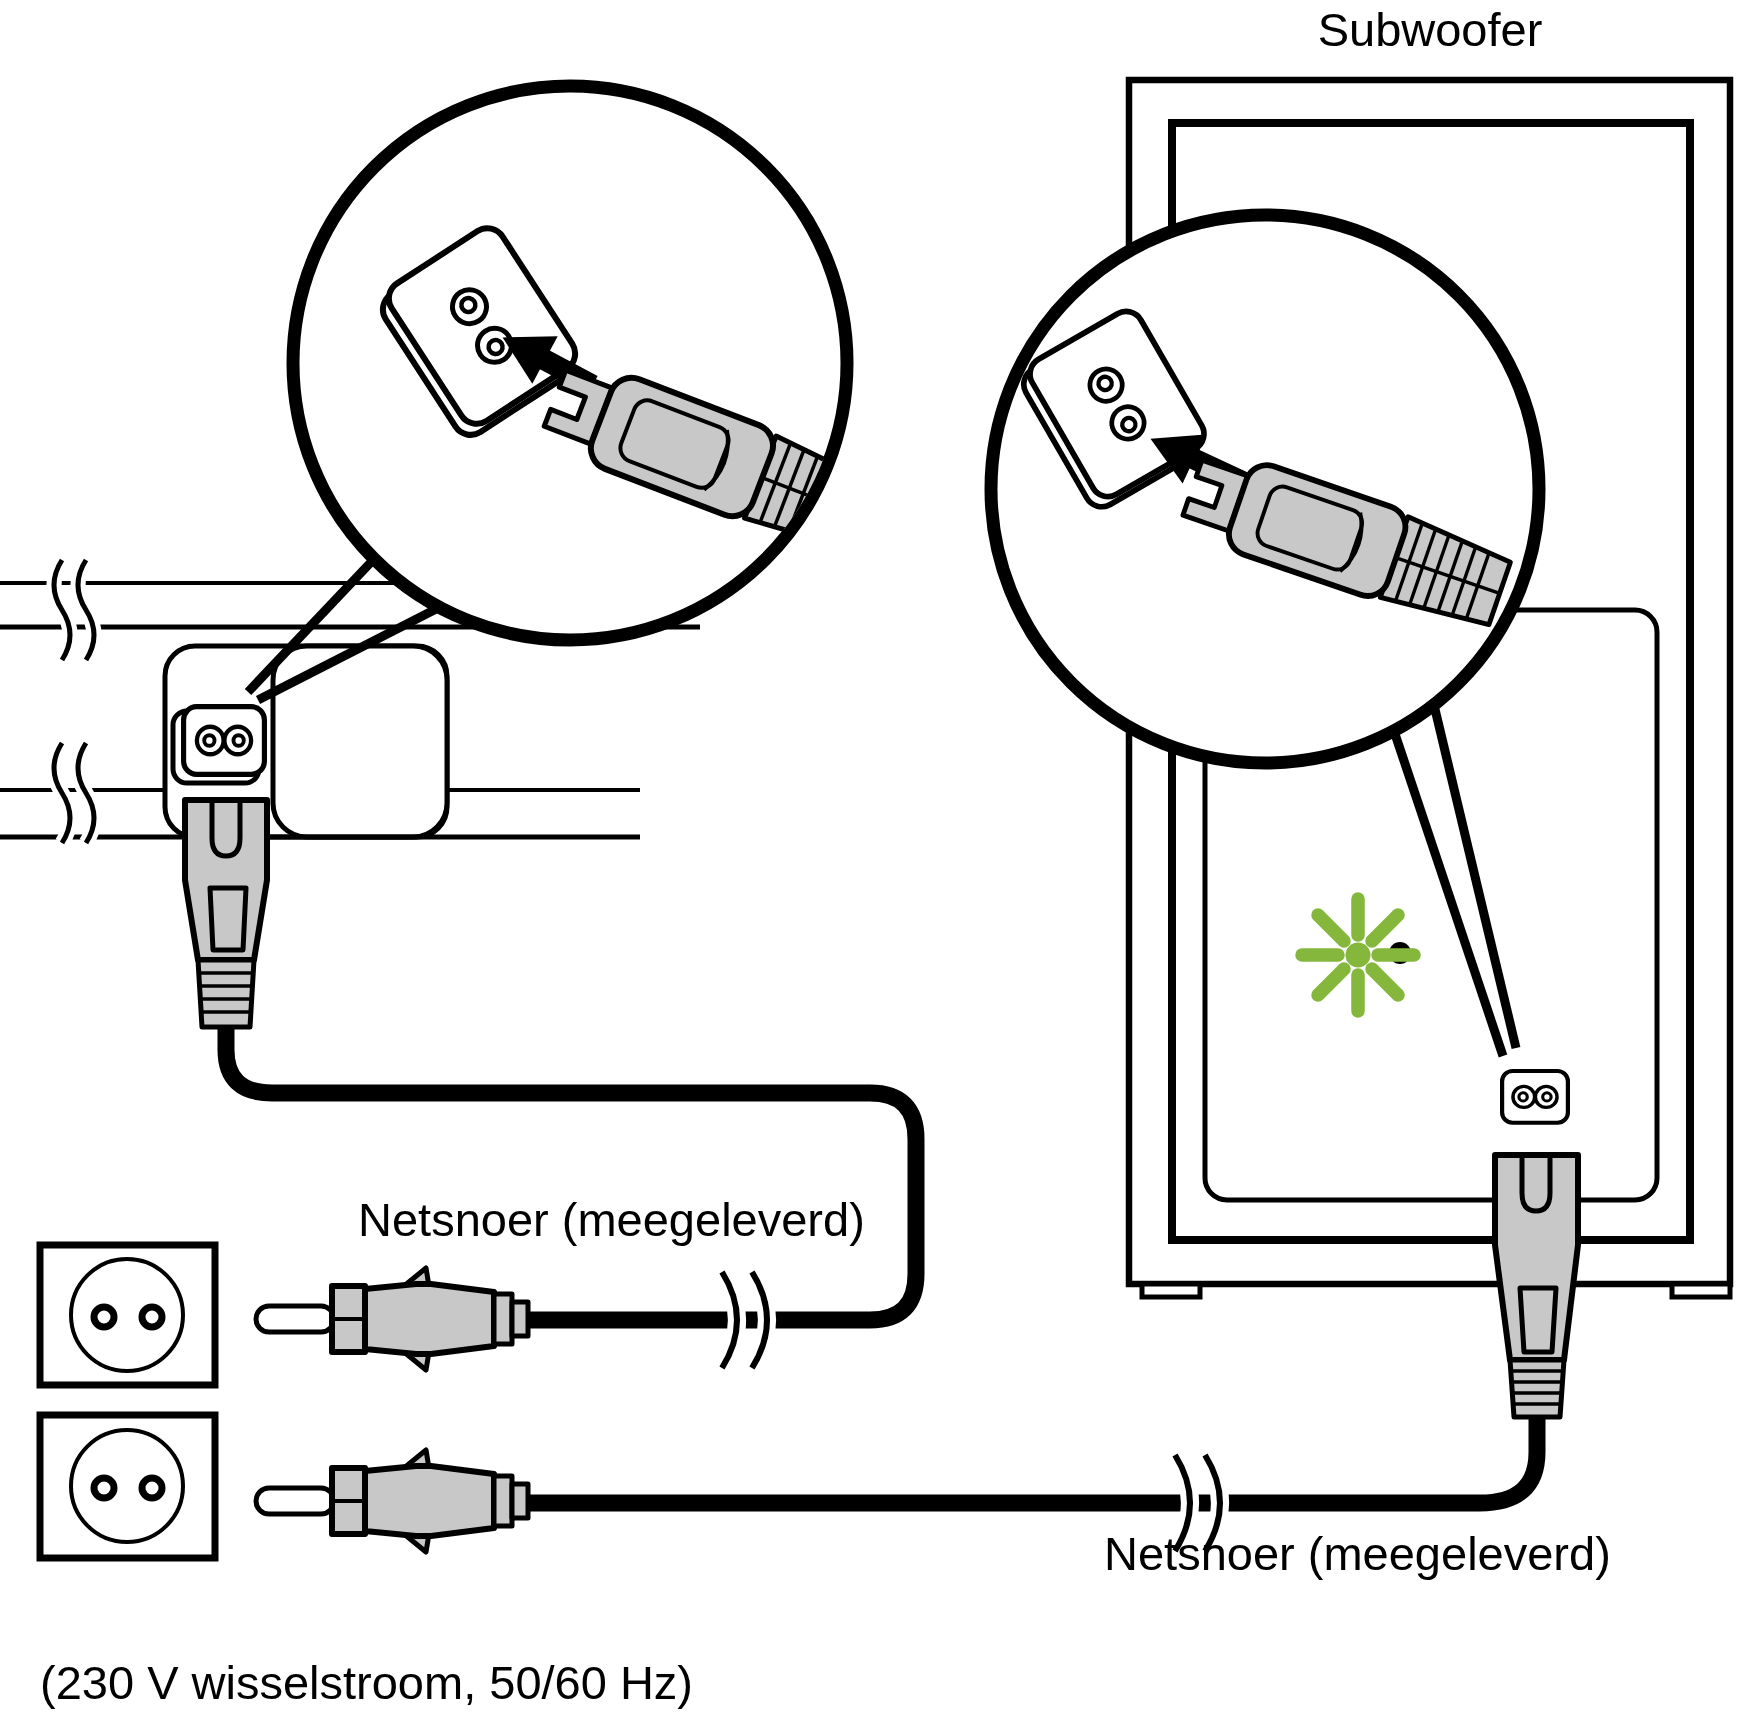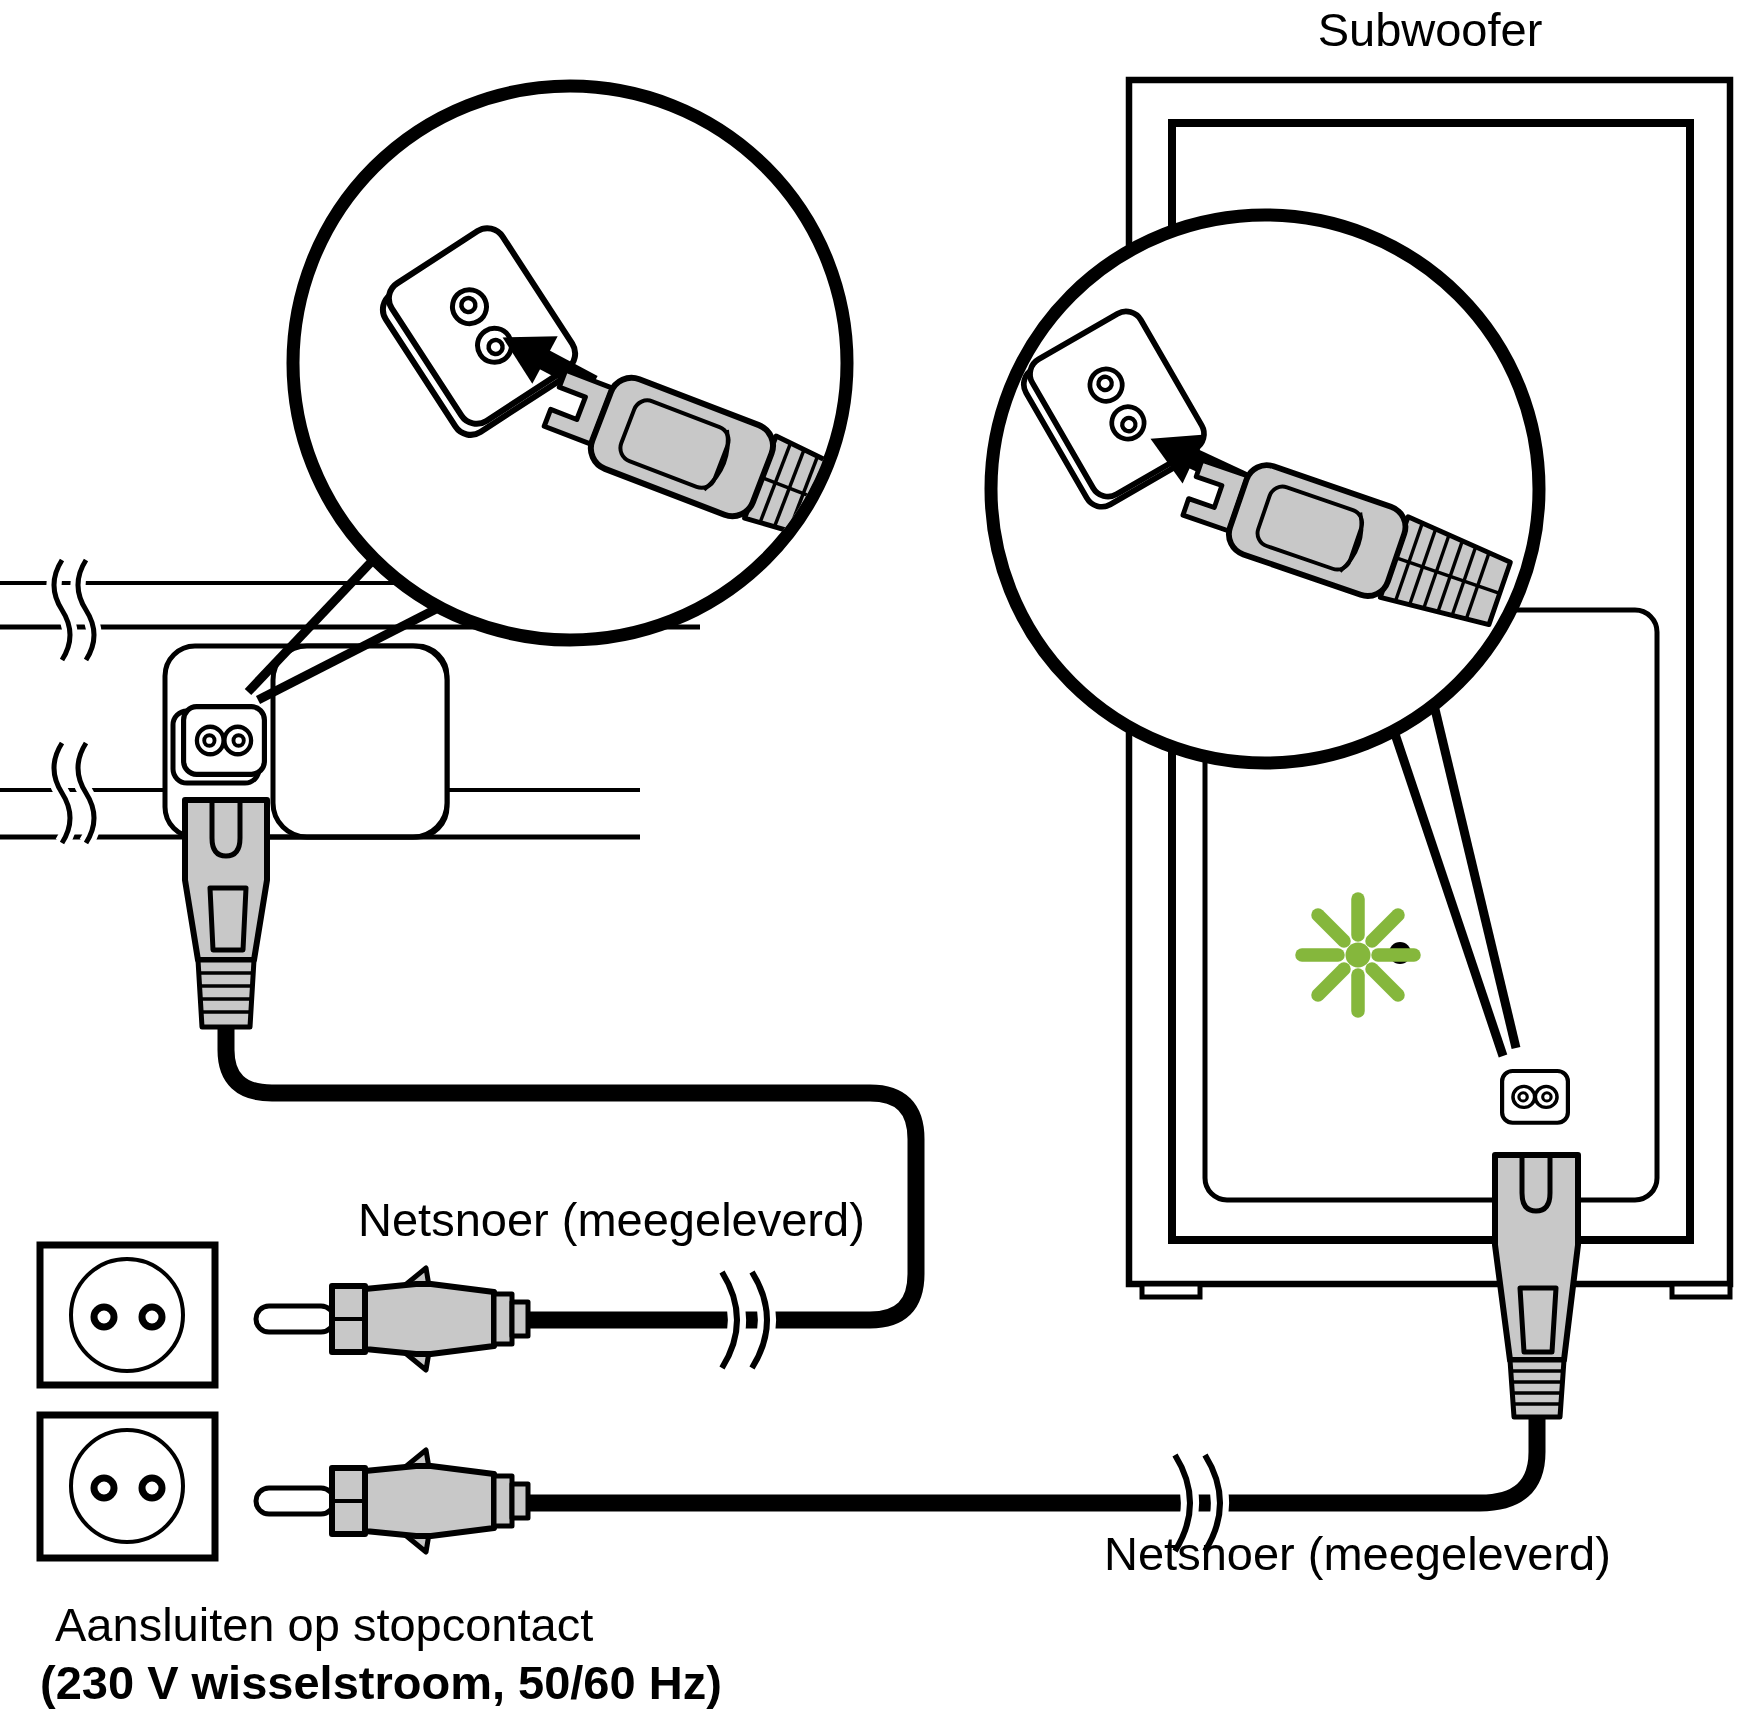--- a/index.html
+++ b/index.html
@@ -204,17 +204,16 @@
   </g>
 </svg>
 
 <div class="lbl lbl-center" style="left:1430px;top:2px;">Subwoofer</div>
 
 
 <div class="lbl" style="left:358px;top:1192px;">Netsnoer (meegeleverd)</div>
 
 <div class="lbl" style="left:1104px;top:1526px;">Netsnoer (meegeleverd)</div>
 
-<div class="lbl" style="left:55px;top:1597px;">Aansluiten op stopcontact</div>
-
-<div class="lbl" style="left:40px;top:1655px;font-weight:bold;">(230 V wisselstroom, 50/60 Hz)</div>
+
+<div class="lbl" style="left:40px;top:1655px;">(230 V wisselstroom, 50/60 Hz)</div>
 
 </div>
 
 </body></html>

